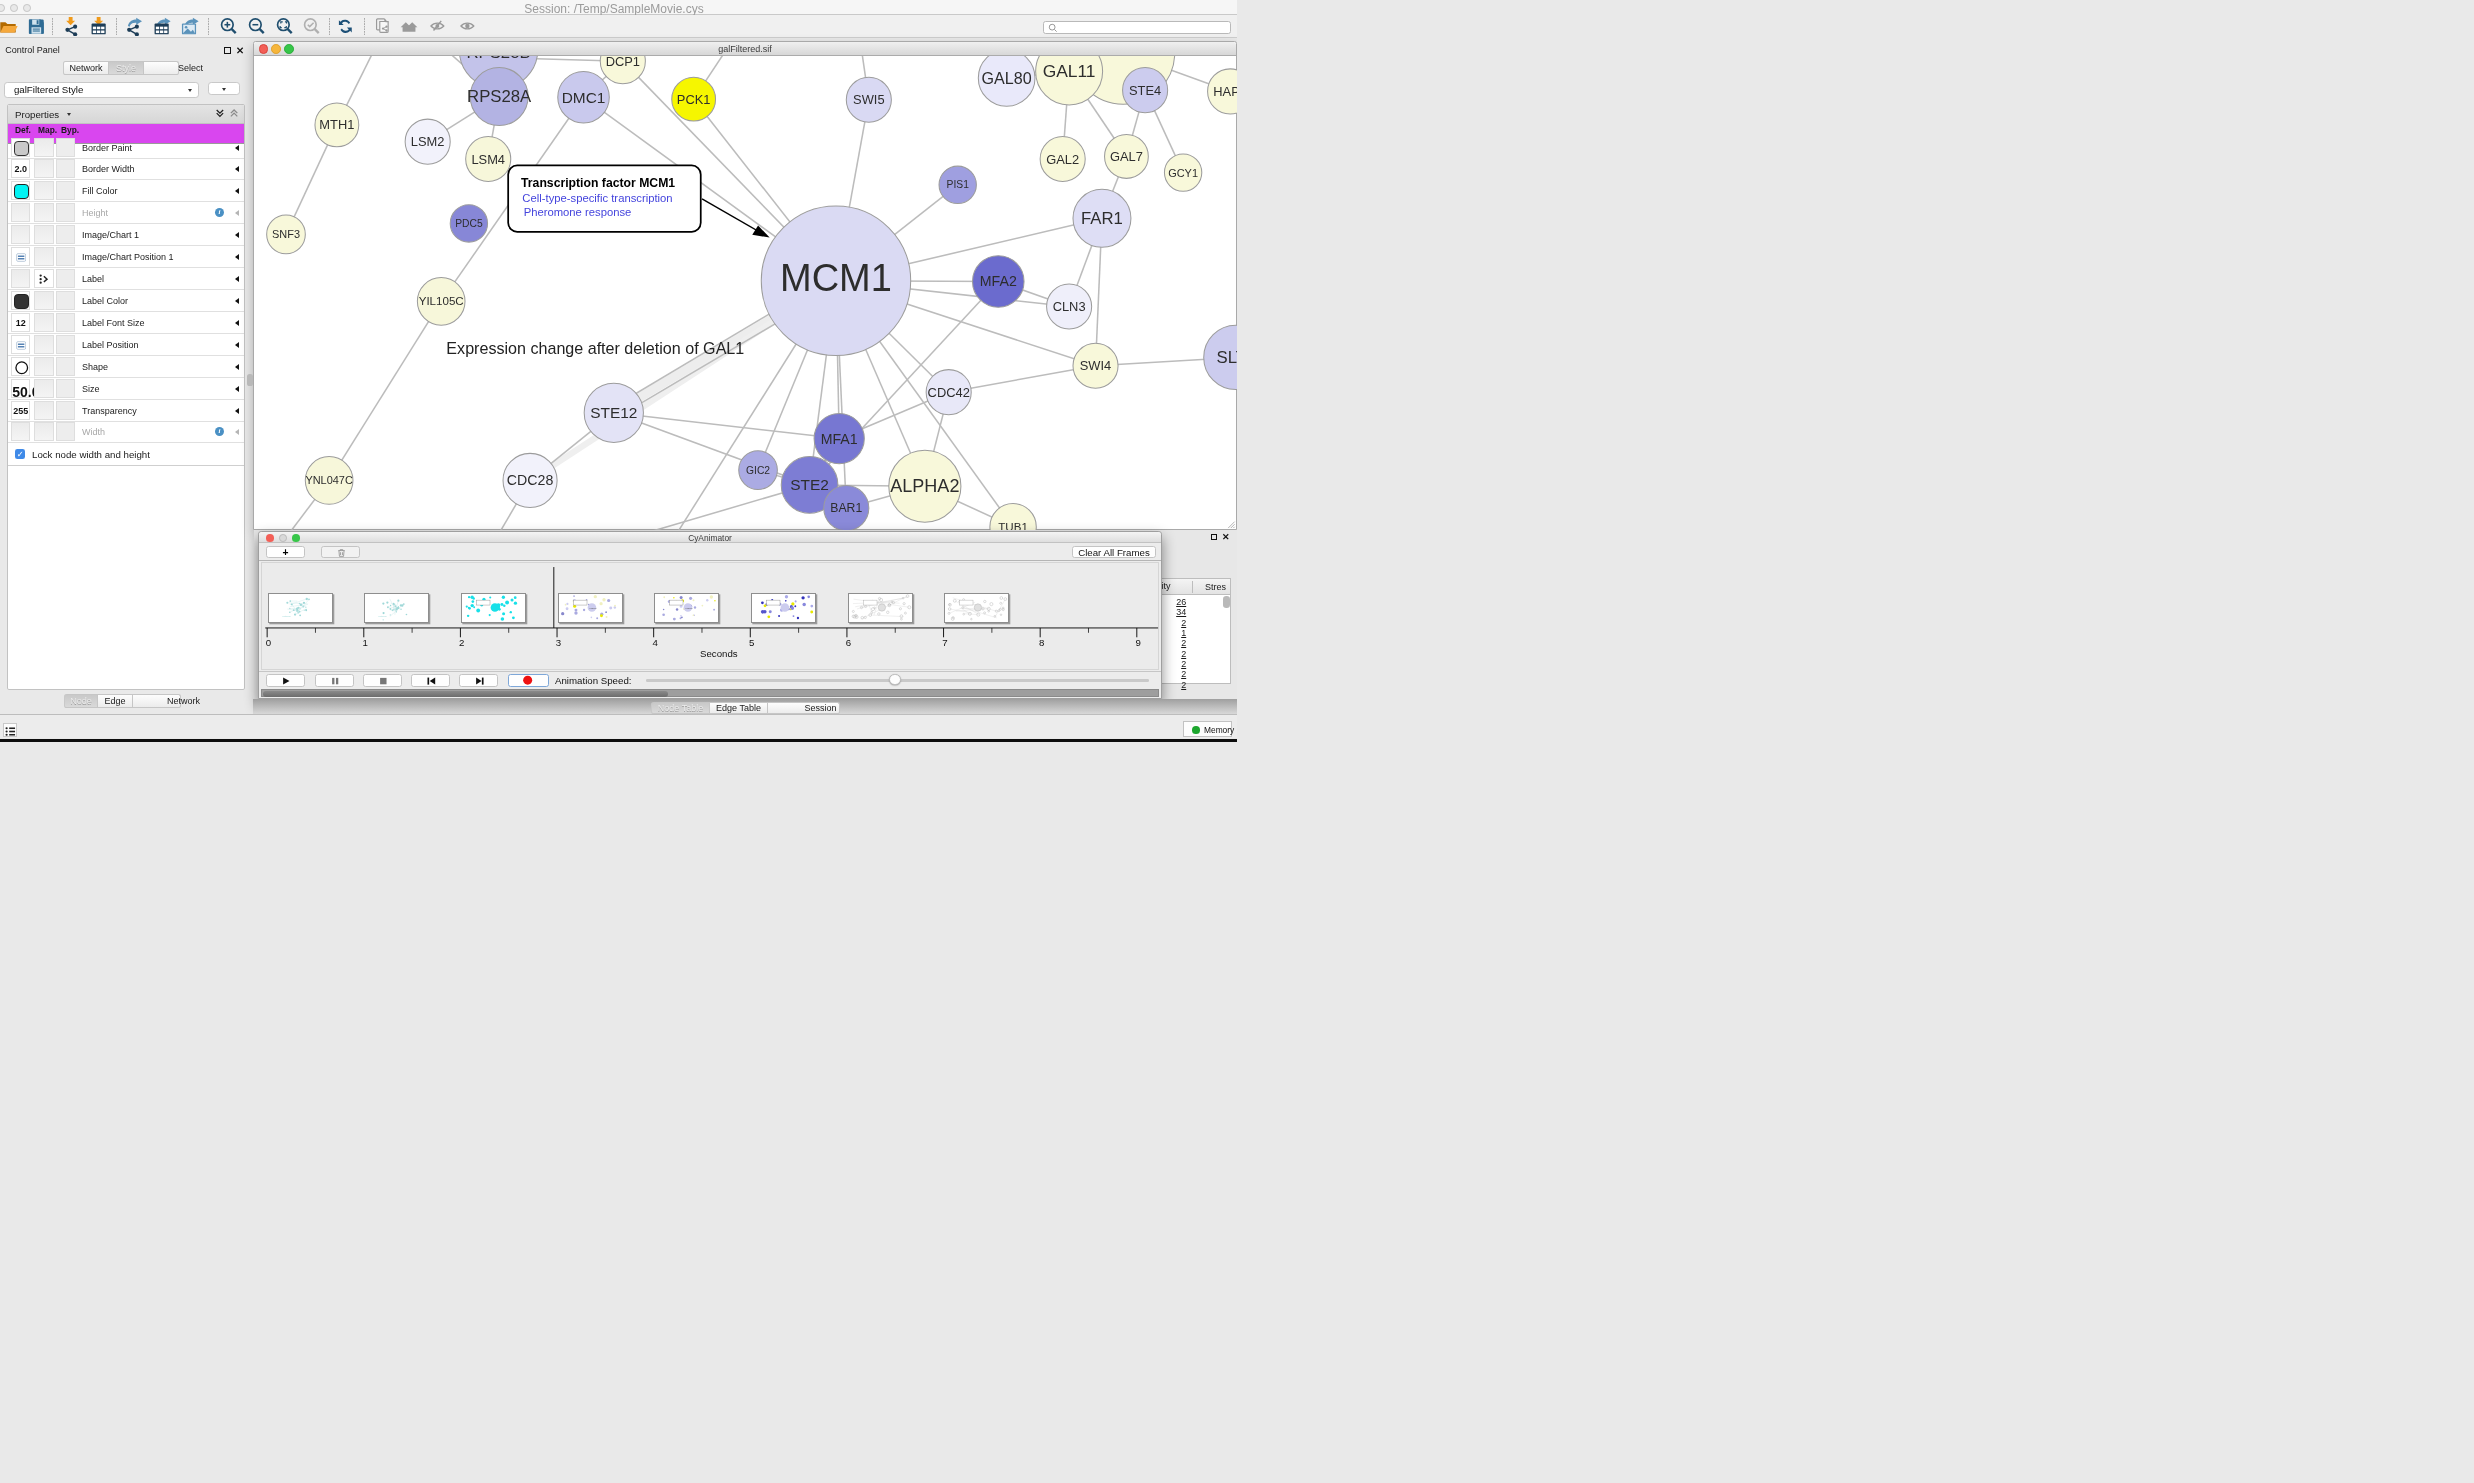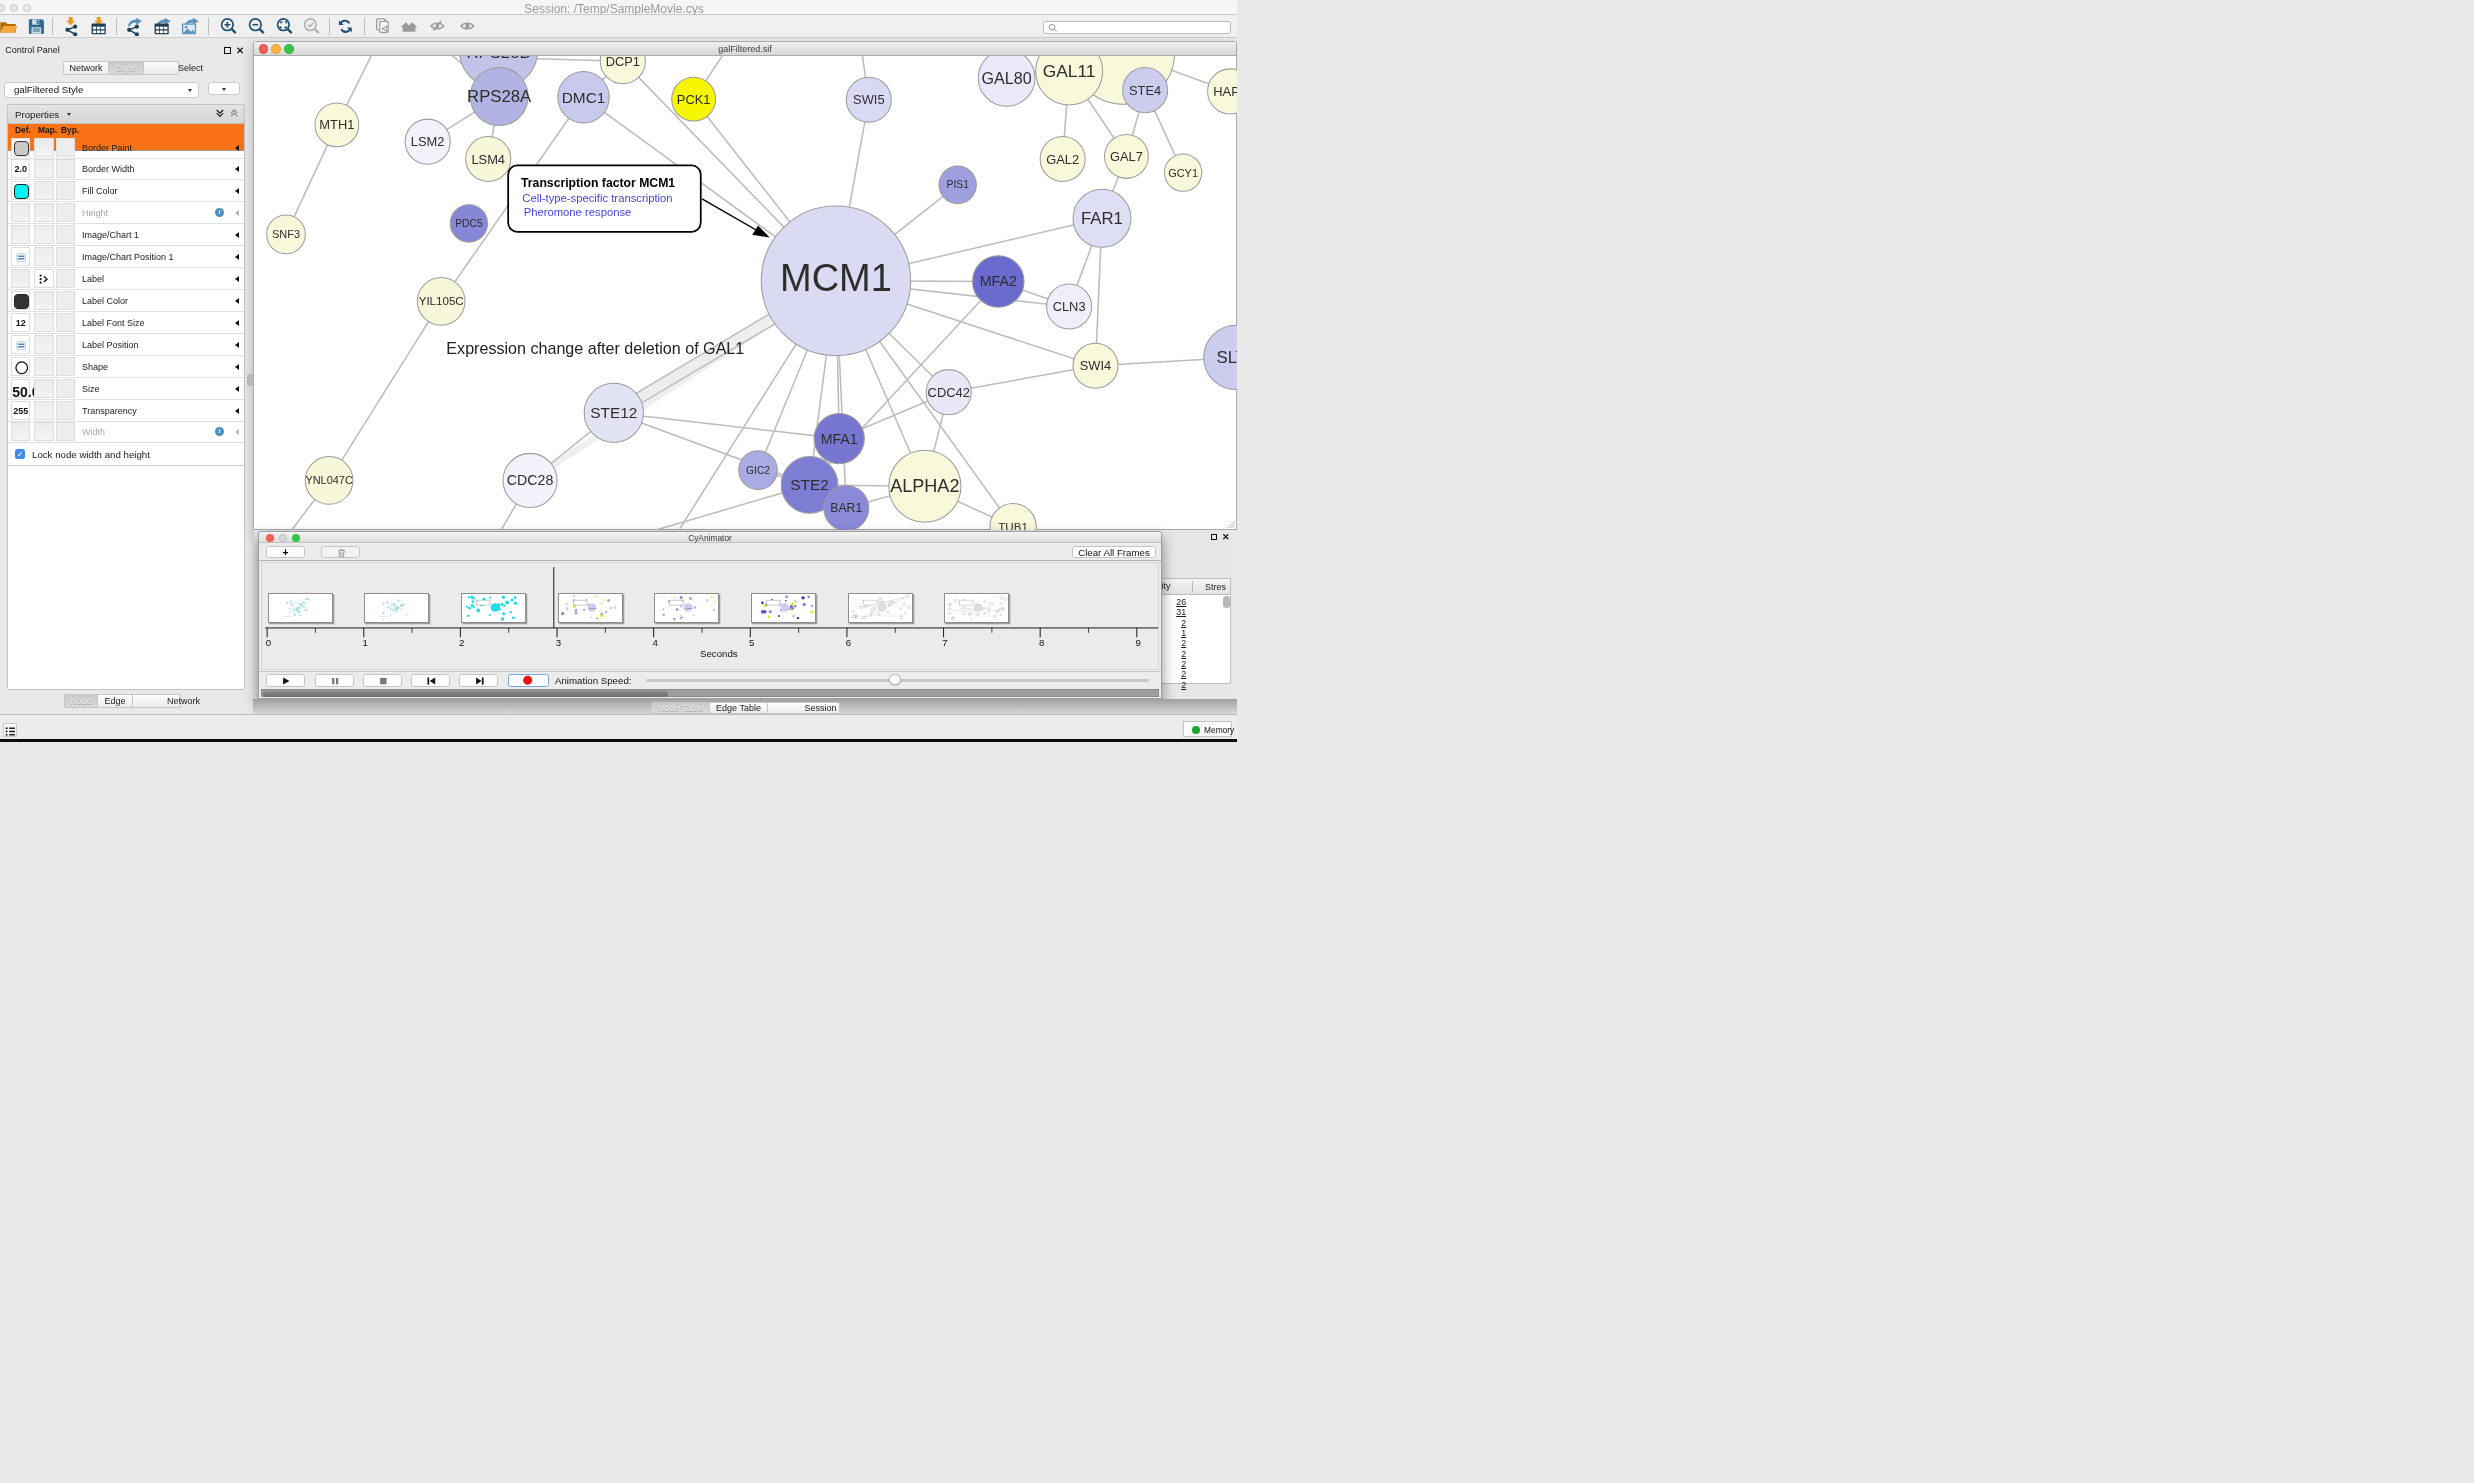--- a/index.html
+++ b/index.html
@@ -27,21 +27,21 @@
 .seg .sg:first-child { border-left:0.6px solid #c9c9c9; border-radius:2.6px 0 0 2.6px; }
 .seg .sg:last-child { border-radius:0 2.6px 2.6px 0;padding-left:34px; }
 .seg .sel { background:linear-gradient(#c9c9c9,#d9d9d9); color:#ebebeb; text-shadow:0 0.6px 0 #9f9f9f; }
 #style-dd { position:absolute; left:3.9px; top:44px; width:195px; height:15.5px; background:#fff; border:0.6px solid #c9c9c9; border-radius:3.2px; font-size:9.7px; color:#111; line-height:14px; padding-left:9px; }
 #style-dd .arr, #style-dd2 .arr { position:absolute; right:6.4px; top:5.8px; width:0; height:0; border-left:2.6px solid transparent; border-right:2.6px solid transparent; border-top:3.2px solid #333; }
 #style-dd2 { position:absolute; left:208px; top:44px; width:32px; height:13px; background:#fff; border:0.6px solid #c9c9c9; border-radius:3.2px; }
 #props { position:absolute; left:7px; top:66px; width:238px; height:586px; border:0.6px solid #c2c2c2; border-radius:1.9px; background:#fff; overflow:hidden;padding-left:20px; }
 #props-hdr { position:absolute; left:0; top:0; width:100%; height:18.7px; background:linear-gradient(#e4e4e4,#d6d6d6); border-bottom:0.6px solid #c2c2c2; }
 #props-hdr .t { position:absolute; left:7px; top:3.9px; font-size:9.7px; color:#1a1a1a; }
 #props-hdr .dd { position:absolute; left:59px; top:8.4px; width:0; height:0; border-left:2.6px solid transparent; border-right:2.6px solid transparent; border-top:3.2px solid #333; }
-#cols-hdr { position:absolute; left:0; top:18.7px; width:100%; height:27px; background:#f97316; border-bottom:0.6px solid #9a9a9a; font-size:8.4px; font-weight:bold; color:#1a1a1a; }
+#cols-hdr { position:absolute; left:0; top:18.7px; width:100%; height:20px; background:#d946ef; border-bottom:0.6px solid #9a9a9a; font-size:8.4px; font-weight:bold; color:#1a1a1a; }
 .prow { position:absolute; left:0; width:237px; height:22px; border-bottom:0.6px solid #e0e0e0; }
 .pcell { position:absolute; top:1.3px; height:18.7px; background:linear-gradient(#ebebeb,#f4f4f4); border:0.6px solid #dedede; }
 .c1 { left:3.2px; width:19.3px; } .c2 { left:26px; width:20px; } .c3 { left:48px; width:19.3px; background:#ededed; }
 .plabel { position:absolute; left:74px; top:5.8px; font-size:9px; color:#1a1a1a; }
 .plabel.dis { color:#a8a8a8; }
 .parr { position:absolute; right:5.8px; top:8.4px; width:0; height:0; border-top:3.2px solid transparent; border-bottom:3.2px solid transparent; border-right:4.5px solid #111; }
 .parr.dis { border-right-color:#b5b5b5; }
 .pnum { position:absolute; width:100%; text-align:center; top:3.9px; font-size:9px; font-weight:bold; color:#111; }
 .swatch { position:absolute; left:1.9px; top:1.9px; width:15px; height:15px; border-radius:3.9px; }
 .info { position:absolute; right:20.6px; top:5.8px; width:9.7px; height:9.7px; border-radius:50%; background:#4a90c4; color:#fff; font-size:7px; font-weight:bold; text-align:center; line-height:9.7px; font-family:"Liberation Serif",serif; font-style:italic; }
@@ -576,21 +576,21 @@
   <div id="tp-float"></div>
   <div id="tp-x">✕</div>
   <div id="tp-table">
     <div id="tp-hdr">
       <span style="position:absolute;left:6.4px;top:2px;">ity</span>
       <span style="position:absolute;left:50px;top:2.6px;">Stres</span>
       <div style="position:absolute;left:37px;top:1.9px;width:0.6px;height:12.2px;background:#bdbdbd;"></div>
     </div>
     <div id="tp-scroll"></div>
     <div class="tnum" style="left:5.2px; top:18px;">26</div>
-<div class="tnum" style="left:5.2px; top:28px;">31</div>
+<div class="tnum" style="left:5.2px; top:28px;">34</div>
 <div class="tnum" style="left:5.2px; top:39px;">2</div>
 <div class="tnum" style="left:5.2px; top:49px;">1</div>
 <div class="tnum" style="left:5.2px; top:59px;">2</div>
 <div class="tnum" style="left:5.2px; top:70px;">2</div>
 <div class="tnum" style="left:5.2px; top:80px;">2</div>
 <div class="tnum" style="left:5.2px; top:90px;">2</div>
 <div class="tnum" style="left:5.2px; top:101px;">2</div>
   </div>
 </div>
 

